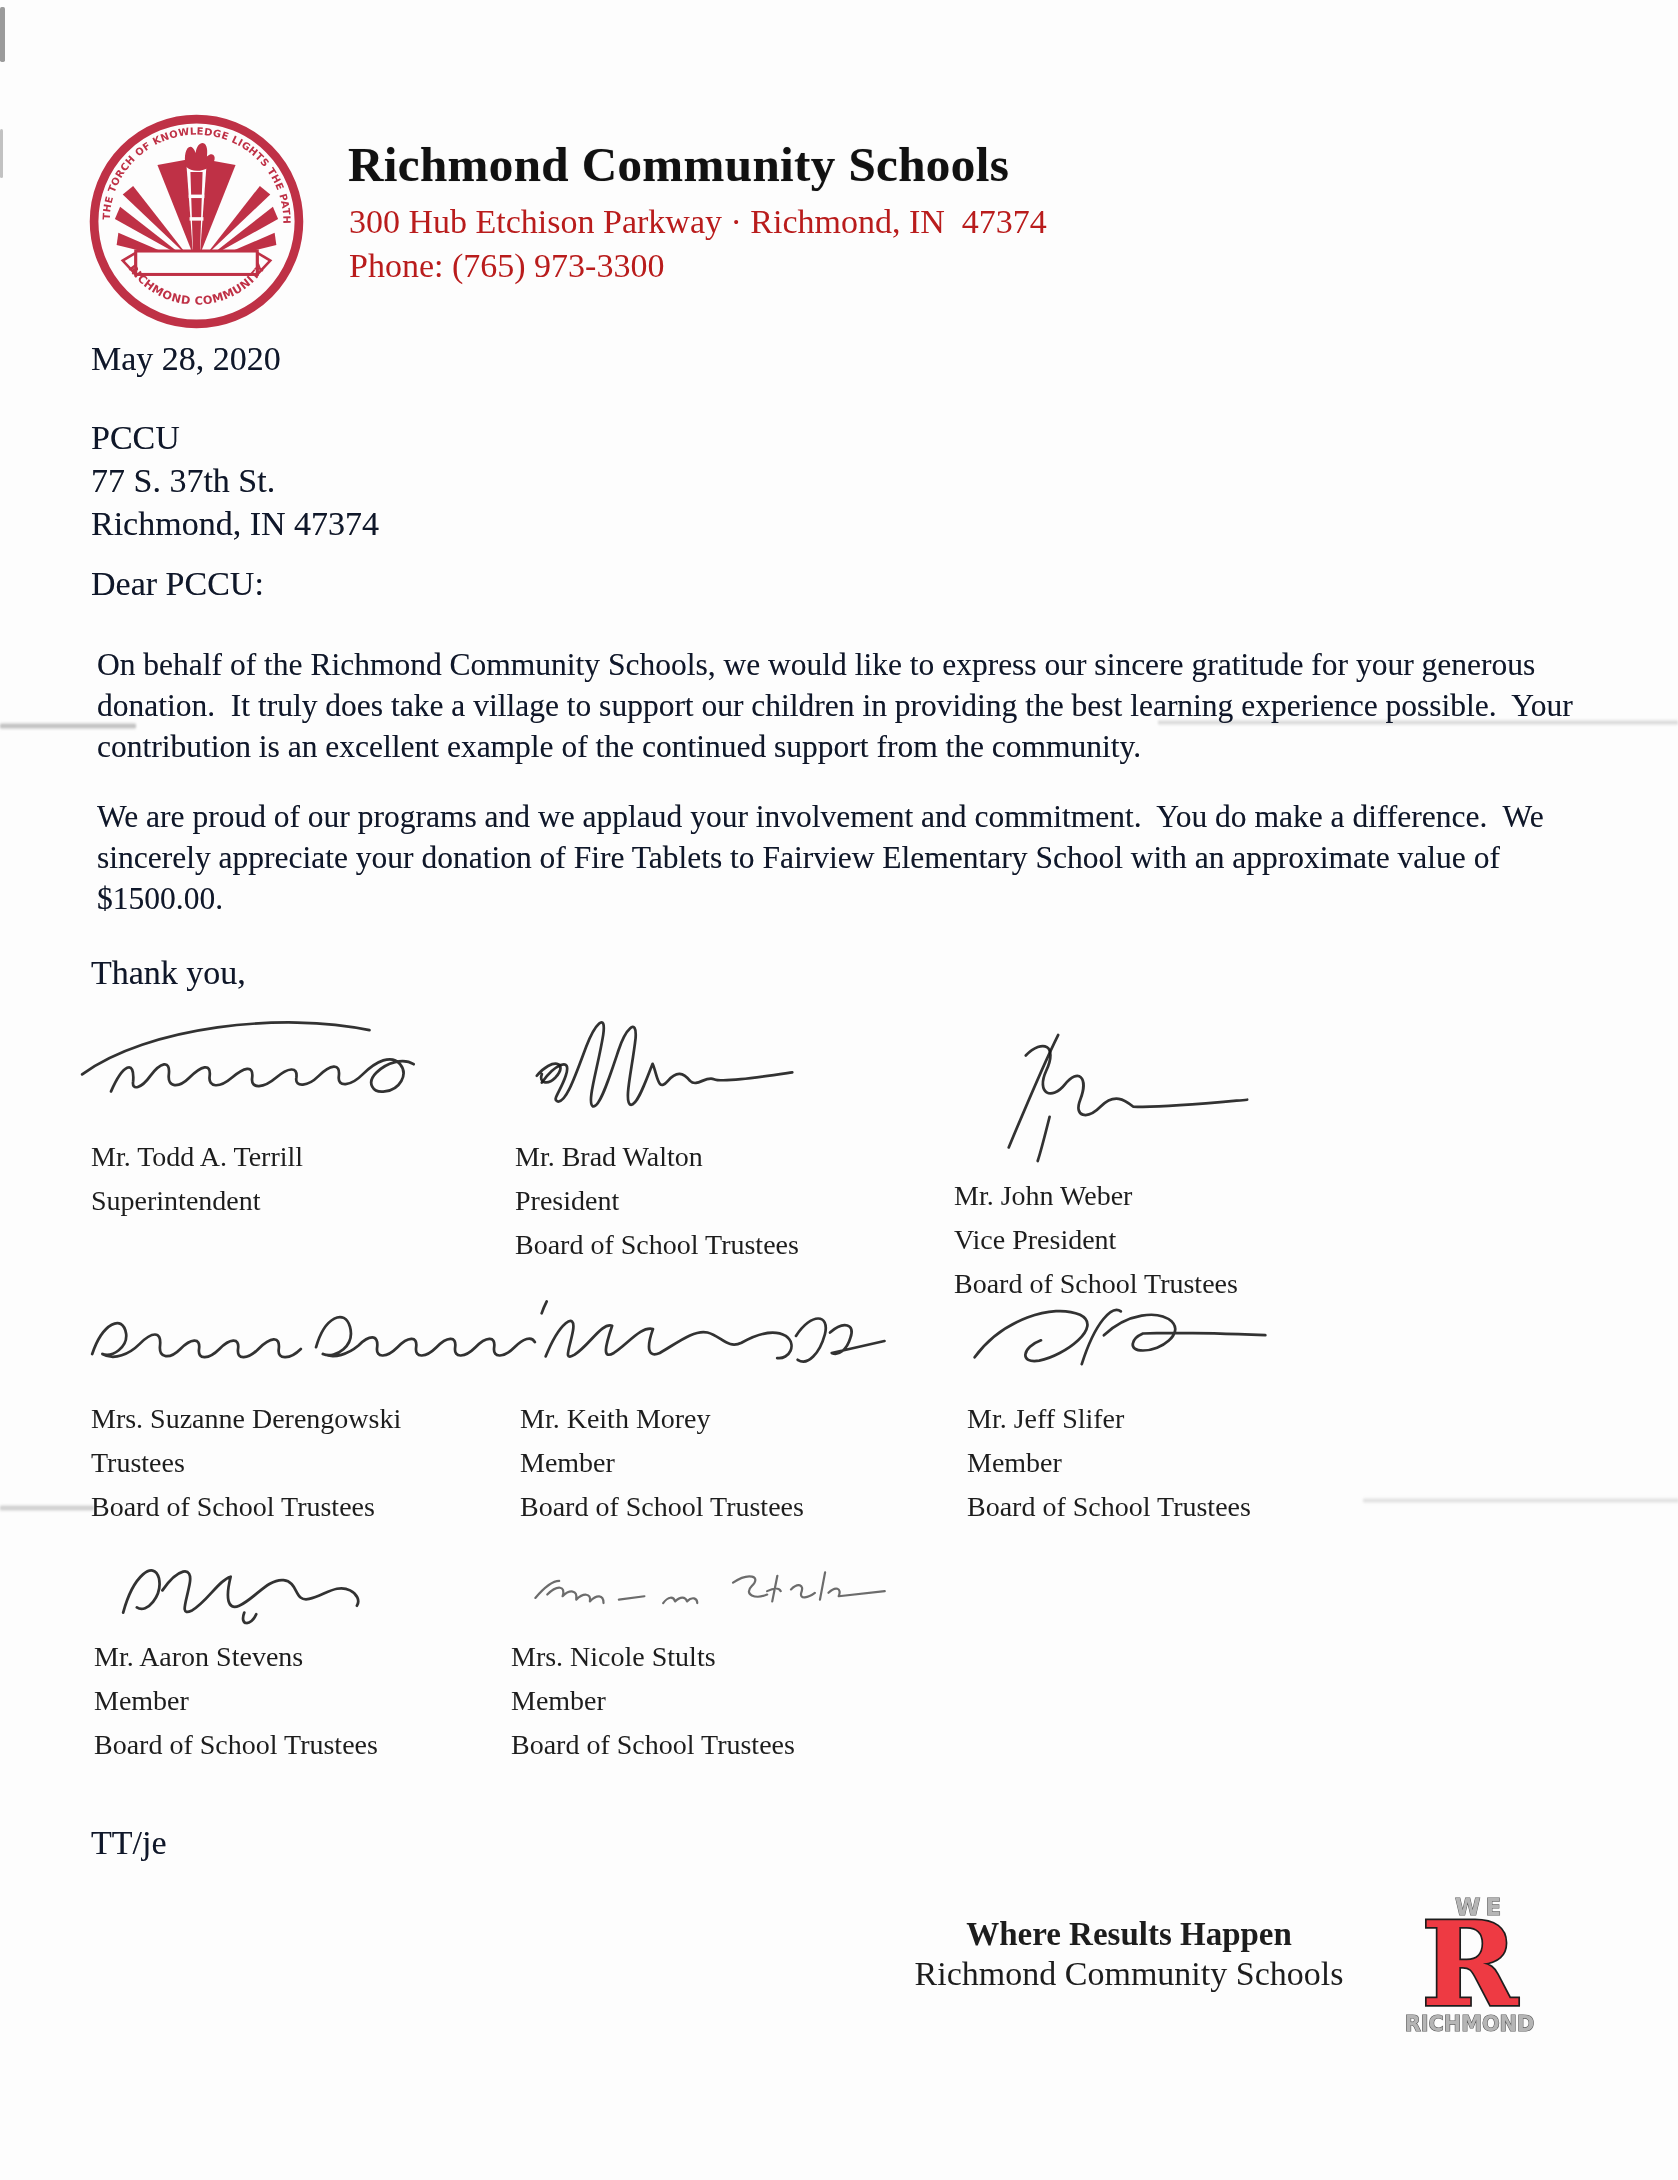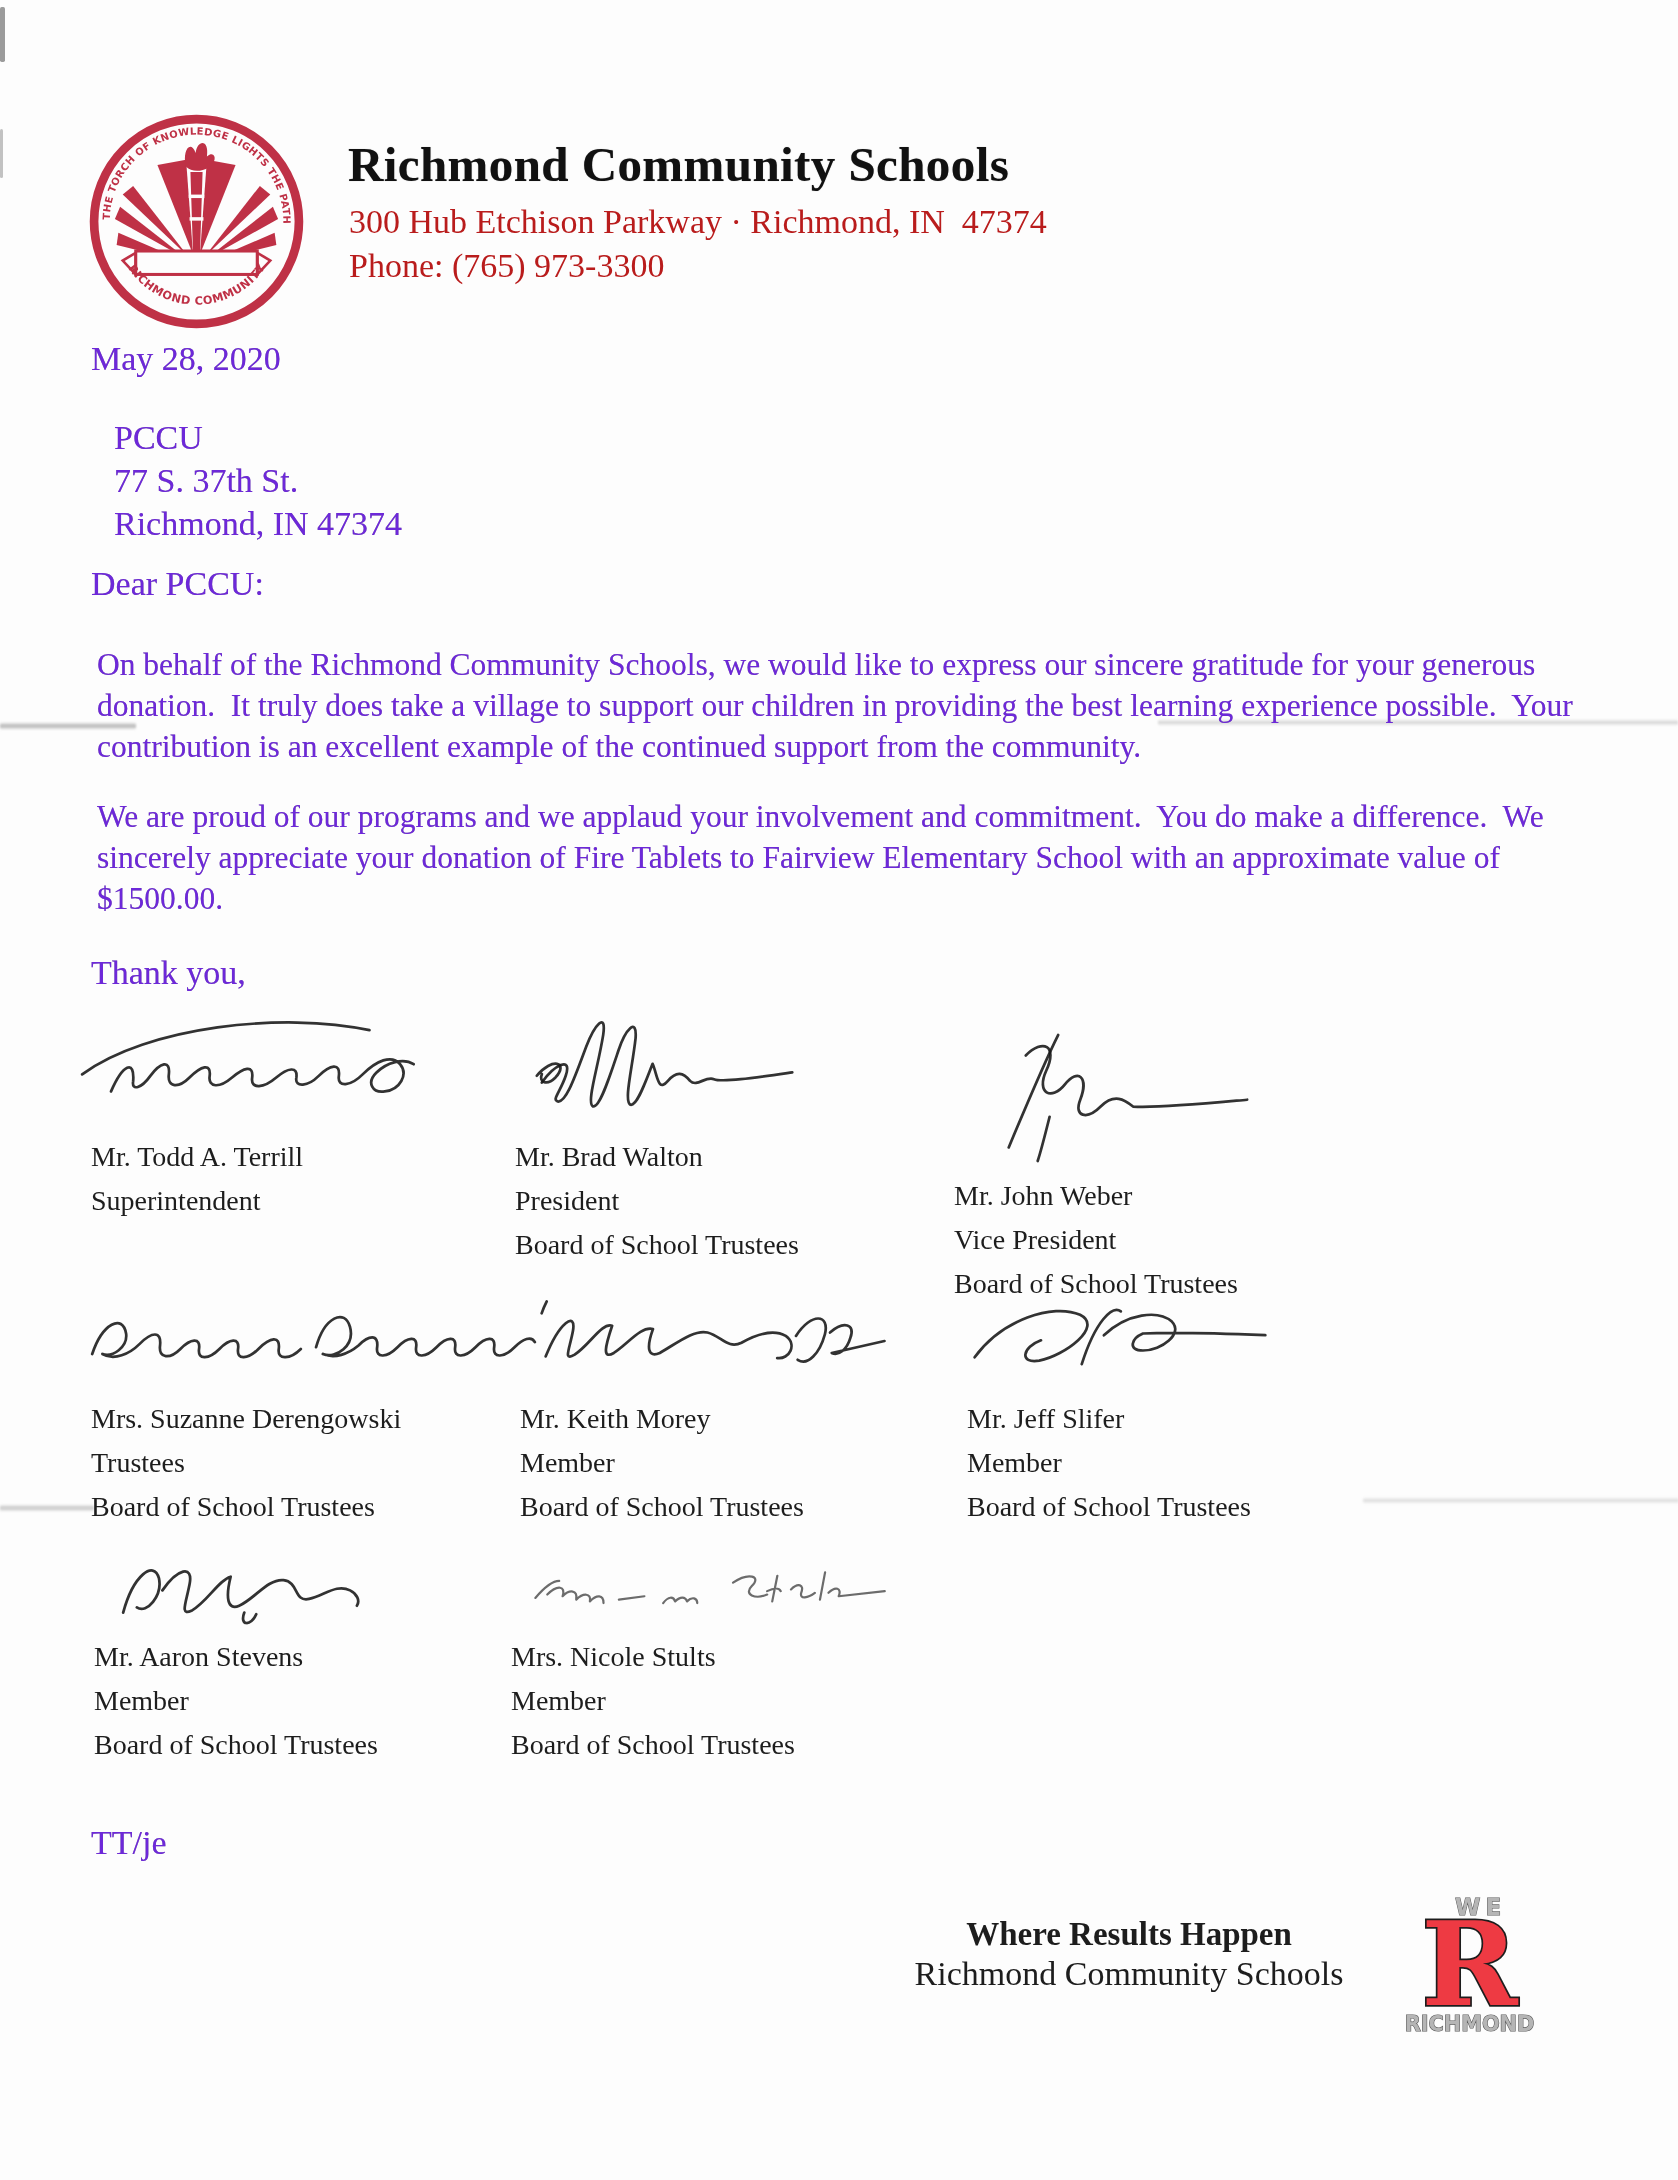--- a/index.html
+++ b/index.html
@@ -21,23 +21,23 @@
     left:348px;top:136px;
     font-size:49px;font-weight:bold;
     letter-spacing:0.4px;
     color:#111;
     text-shadow:0 0 0.9px rgba(0,0,0,.4);
   }
   .head-line{left:349px;font-size:34px;white-space:pre-wrap;color:#b91c1c;}
   .head-addr{top:203px;}
   .head-phone{top:247px;}
   
-  .txt{font-size:34px;line-height:43px;color:#6d28d9;text-shadow:0 0 0.5px rgba(0,0,0,.35);}
+  .txt{font-size:34px;line-height:43px;color:#0f172a;text-shadow:0 0 0.5px rgba(0,0,0,.35);}
   .date{left:91px;top:337px;}
-  .recipient{left:91px;top:416px;margin-left:23px;}
+  .recipient{left:91px;top:416px;}
   .recipient div{line-height:43px;}
   .salutation{left:91px;top:562px;}
   .para{left:97px;width:1533px;font-size:31.5px;line-height:41px;white-space:pre-wrap;}
   .para1{top:644px;}
   .para2{top:796px;}
   .closing{left:91px;top:951px;}
   
   .signatory{position:absolute;}
   .sig-svg{position:absolute;}
   .sig-svg path{fill:none;stroke:#161616;stroke-width:3.2;stroke-linecap:round;stroke-linejoin:round;opacity:.88;}

